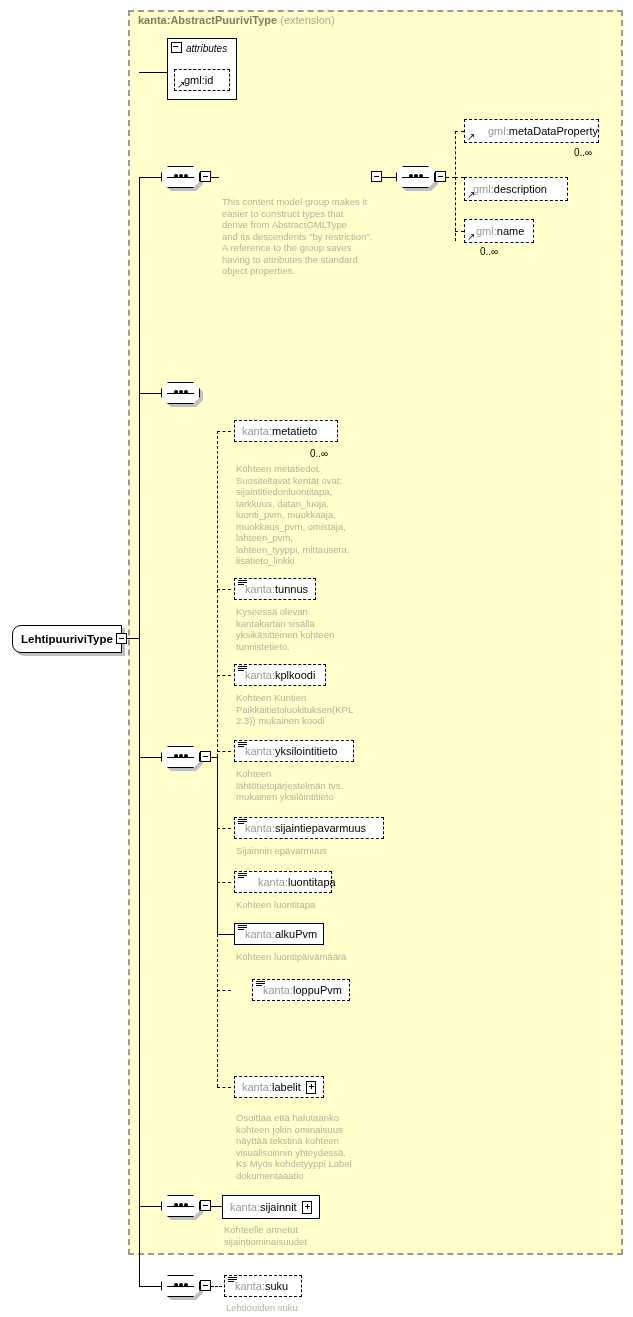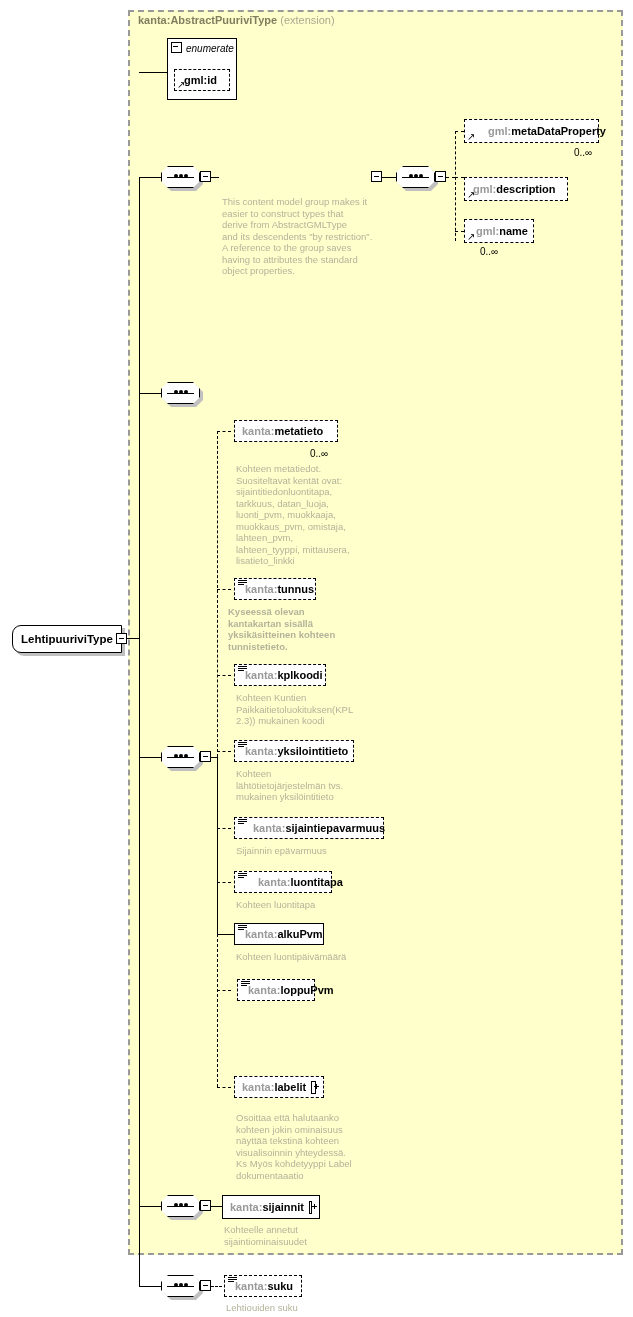--- a/index.html
+++ b/index.html
@@ -50,21 +50,21 @@
     display:flex;align-items:center;
     padding:0 7px;
     white-space:nowrap;
     font-size:11px;
   }
   .node.opt{border:1px dashed #000;}
   .node.req{border:1.5px solid #000;}
   .nshadow{
     position:absolute;background:#c0c0c0;z-index:-1;
   }
-  .nlabel{font-weight:bold;color:#000;}
+  .nlabel{font-weight:normal;color:#000;}
   .nlabel .ns{color:#999999;}
 
   
   .seq-glyph{
     position:absolute;left:3px;top:1px;width:9px;height:6px;
   }
   .seq-glyph i{display:block;height:1px;background:#000;margin-bottom:1px;}
   .seq-glyph i:nth-child(1){width:9px;}
   .seq-glyph i:nth-child(2){width:9px;}
   .seq-glyph i:nth-child(3){width:6px;}
@@ -171,21 +171,21 @@
     <div class="rshadow"></div>
     <div class="body">LehtipuuriviType</div>
   </div>
   <div class="toggle" style="left:116px;top:633px;"></div>
 
   <div class="ln h" style="left:127px;top:638px;width:12px;"></div>
   <div class="ln v" style="left:139px;top:177px;height:1109px;"></div>
 
   <div class="attr-box" style="left:167px;top:38px;width:70px;height:62px;"></div>
   <div class="attr-hdr" style="left:171px;top:42px;">
-    <span class="minus-sq"></span><span>enumerate</span>
+    <span class="minus-sq"></span><span>attributes</span>
   </div>
 
   <div class="ln h" style="left:139px;top:72px;width:28px;"></div>
 
   <div class="nshadow" style="left:177px;top:72px;width:56px;height:22px;"></div>
   <div class="node opt" style="left:174px;top:69px;width:56px;height:22px;">
     <span class="ref-arrow">↗</span>
     <span class="nlabel" style="margin-left:2px;">gml:id</span>
   </div>
 
@@ -294,21 +294,21 @@
   <div class="dl h" style="left:217px;top:589px;width:14px;"></div>
   <div class="nshadow" style="left:238px;top:582px;width:82px;height:22px;"></div>
   <div class="node opt" style="left:234px;top:578px;width:82px;height:22px;">
     <span class="seq-glyph">
         <i></i>
         <i></i>
         <i></i>
       </span>
     <span class="nlabel" style="margin-left:3px;"><span class="ns">kanta:</span><span>tunnus</span></span>
   </div>
-  <div class="doc" style="left:228px;top:606px;width:130px;font-weight:bold;">Kyseessä olevan
+  <div class="doc" style="left:236px;top:606px;width:130px;">Kyseessä olevan
 kantakartan sisällä
 yksikäsitteinen kohteen
 tunnistetieto.</div>
 
   <div class="dl h" style="left:217px;top:675px;width:14px;"></div>
   <div class="nshadow" style="left:238px;top:668px;width:92px;height:22px;"></div>
   <div class="node opt" style="left:234px;top:664px;width:92px;height:22px;">
     <span class="seq-glyph">
         <i></i>
         <i></i>
@@ -335,21 +335,21 @@
 mukainen yksilöintitieto</div>
 
   <div class="dl h" style="left:217px;top:828px;width:14px;"></div>
   <div class="nshadow" style="left:238px;top:821px;width:150px;height:22px;"></div>
   <div class="node opt" style="left:234px;top:817px;width:150px;height:22px;">
     <span class="seq-glyph">
         <i></i>
         <i></i>
         <i></i>
       </span>
-    <span class="nlabel" style="margin-left:11px;"><span class="ns">kanta:</span><span>sijaintiepavarmuus</span></span>
+    <span class="nlabel" style="margin-left:3px;"><span class="ns">kanta:</span><span>sijaintiepavarmuus</span></span>
   </div>
   <div class="doc" style="left:236px;top:845px;width:150px;">Sijainnin epävarmuus</div>
 
   <div class="dl h" style="left:217px;top:882px;width:14px;"></div>
   <div class="nshadow" style="left:238px;top:875px;width:98px;height:22px;"></div>
   <div class="node opt" style="left:234px;top:871px;width:98px;height:22px;padding-left:20px;">
     <span class="seq-glyph">
         <i></i>
         <i></i>
         <i></i>
@@ -365,21 +365,21 @@
         <i></i>
         <i></i>
         <i></i>
       </span>
     <span class="nlabel" style="margin-left:3px;"><span class="ns">kanta:</span><span>alkuPvm</span></span>
   </div>
   <div class="doc" style="left:236px;top:951px;width:140px;">Kohteen luontipäivämäärä</div>
 
   <div class="dl h" style="left:217px;top:990px;width:14px;"></div>
   <div class="nshadow" style="left:238px;top:983px;width:98px;height:22px;"></div>
-  <div class="node opt" style="left:237px;top:979px;width:78px;height:22px;">
+  <div class="node opt" style="left:252px;top:979px;width:98px;height:22px;">
     <span class="seq-glyph">
         <i></i>
         <i></i>
         <i></i>
       </span>
     <span class="nlabel" style="margin-left:3px;"><span class="ns">kanta:</span><span>loppuPvm</span></span>
   </div>
 
   <div class="dl h" style="left:217px;top:1087px;width:14px;"></div>
   <div class="nshadow" style="left:238px;top:1080px;width:90px;height:22px;"></div>

